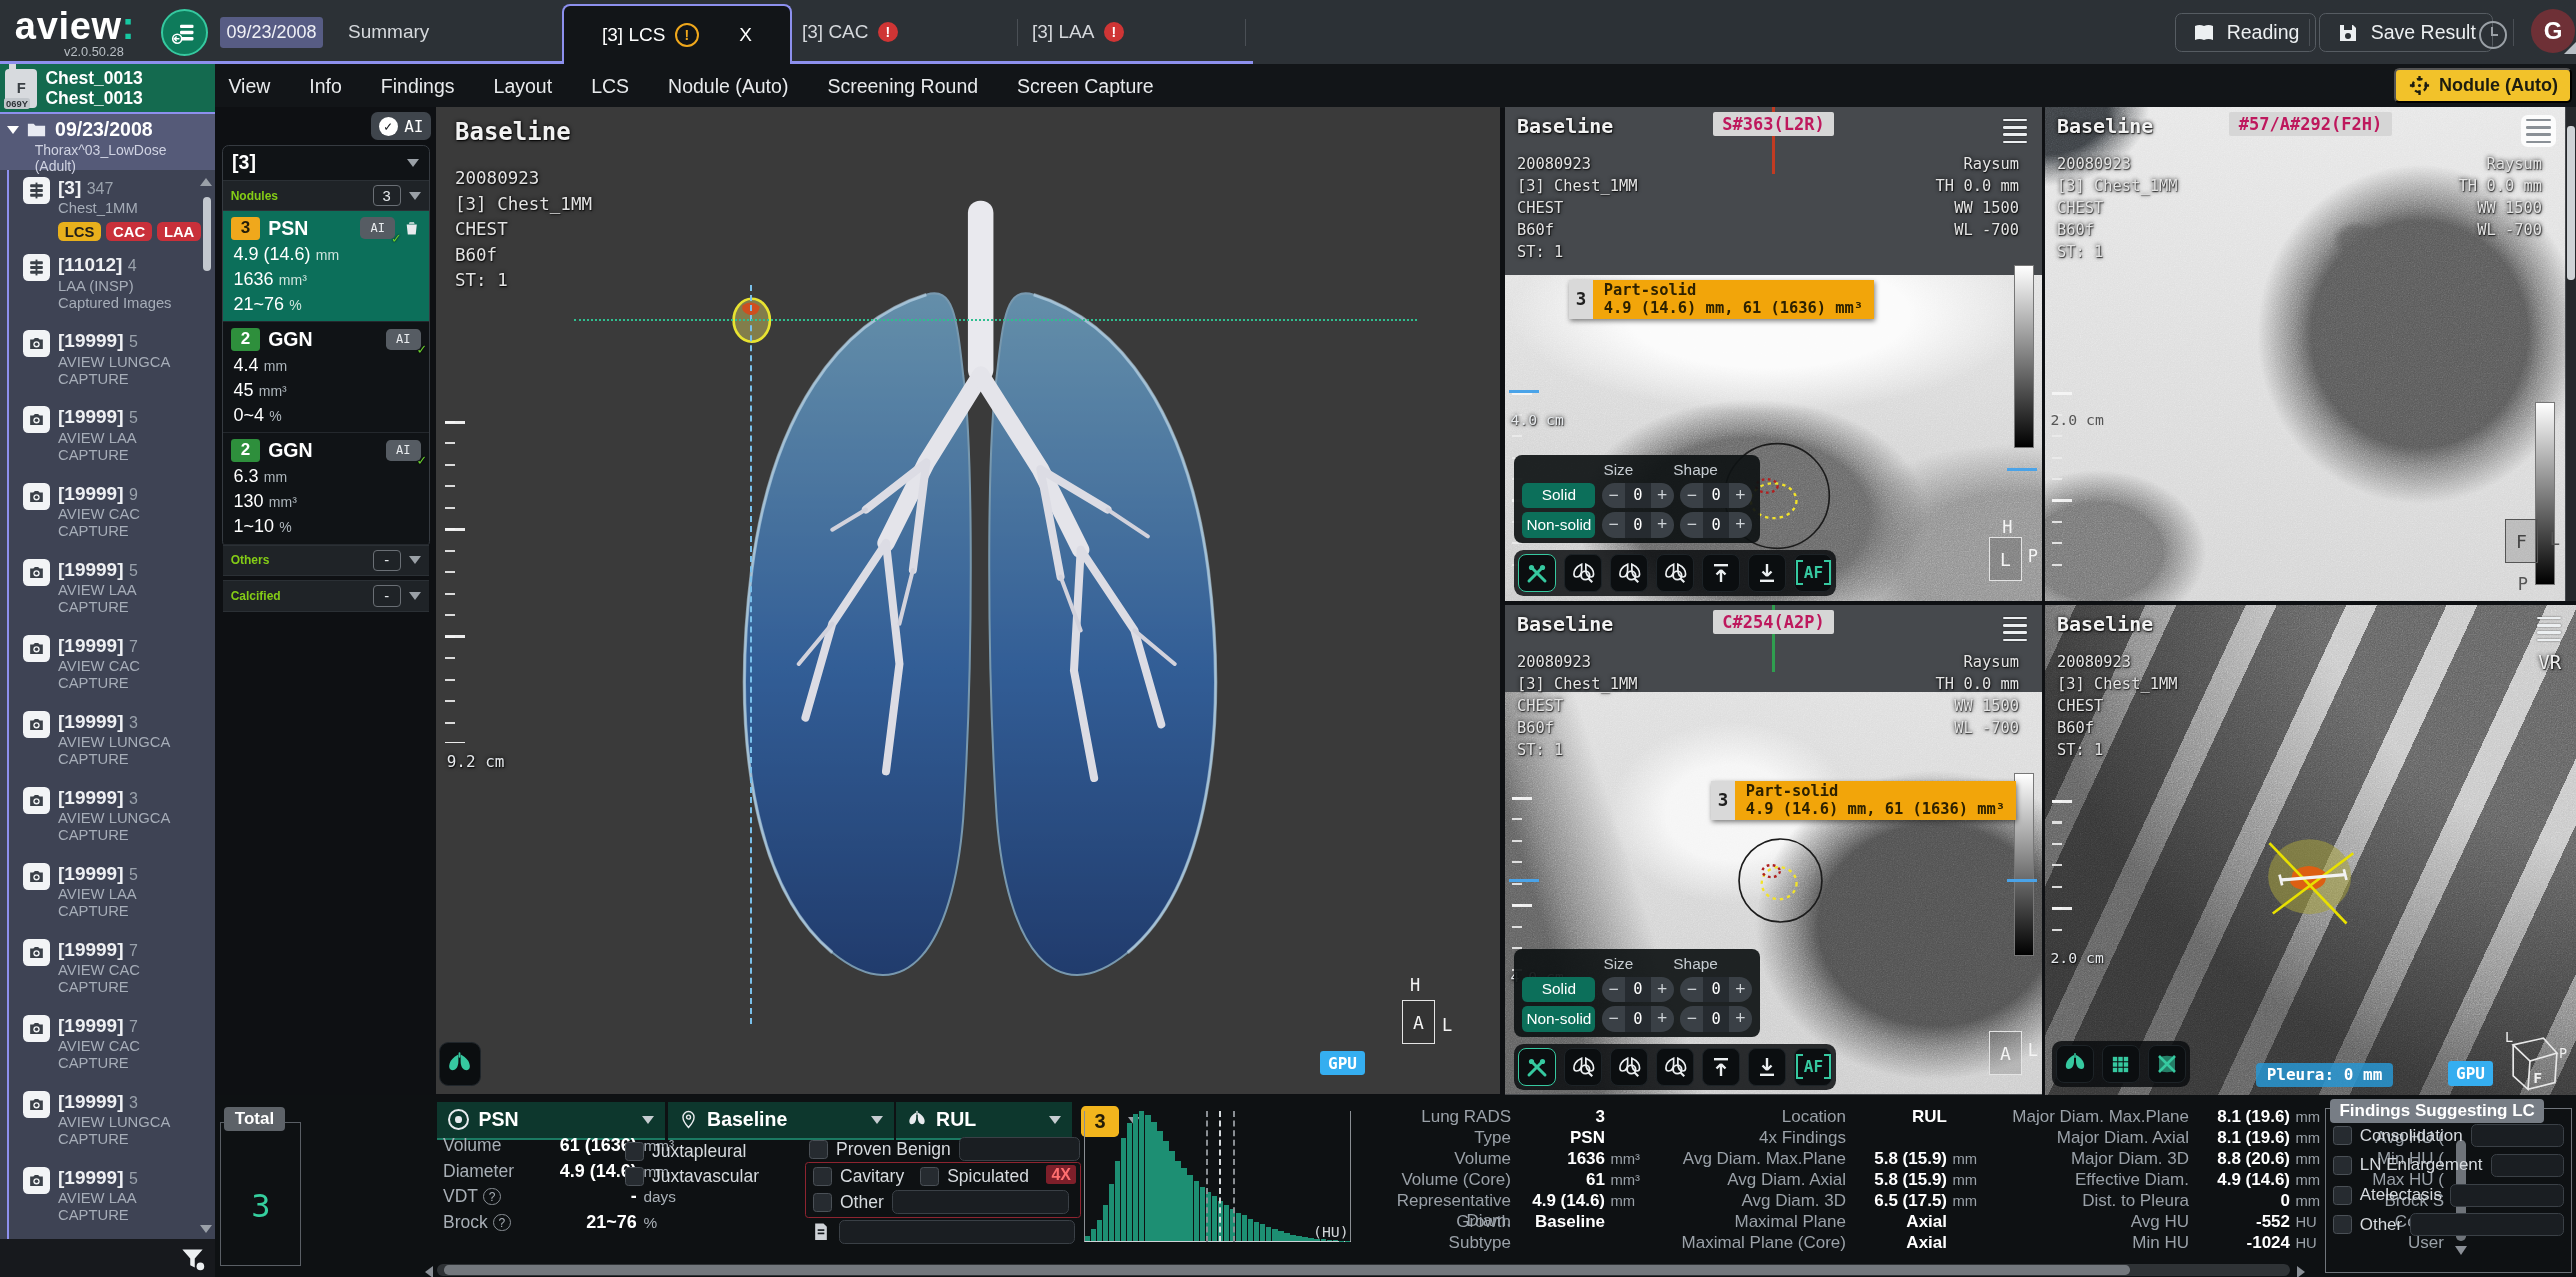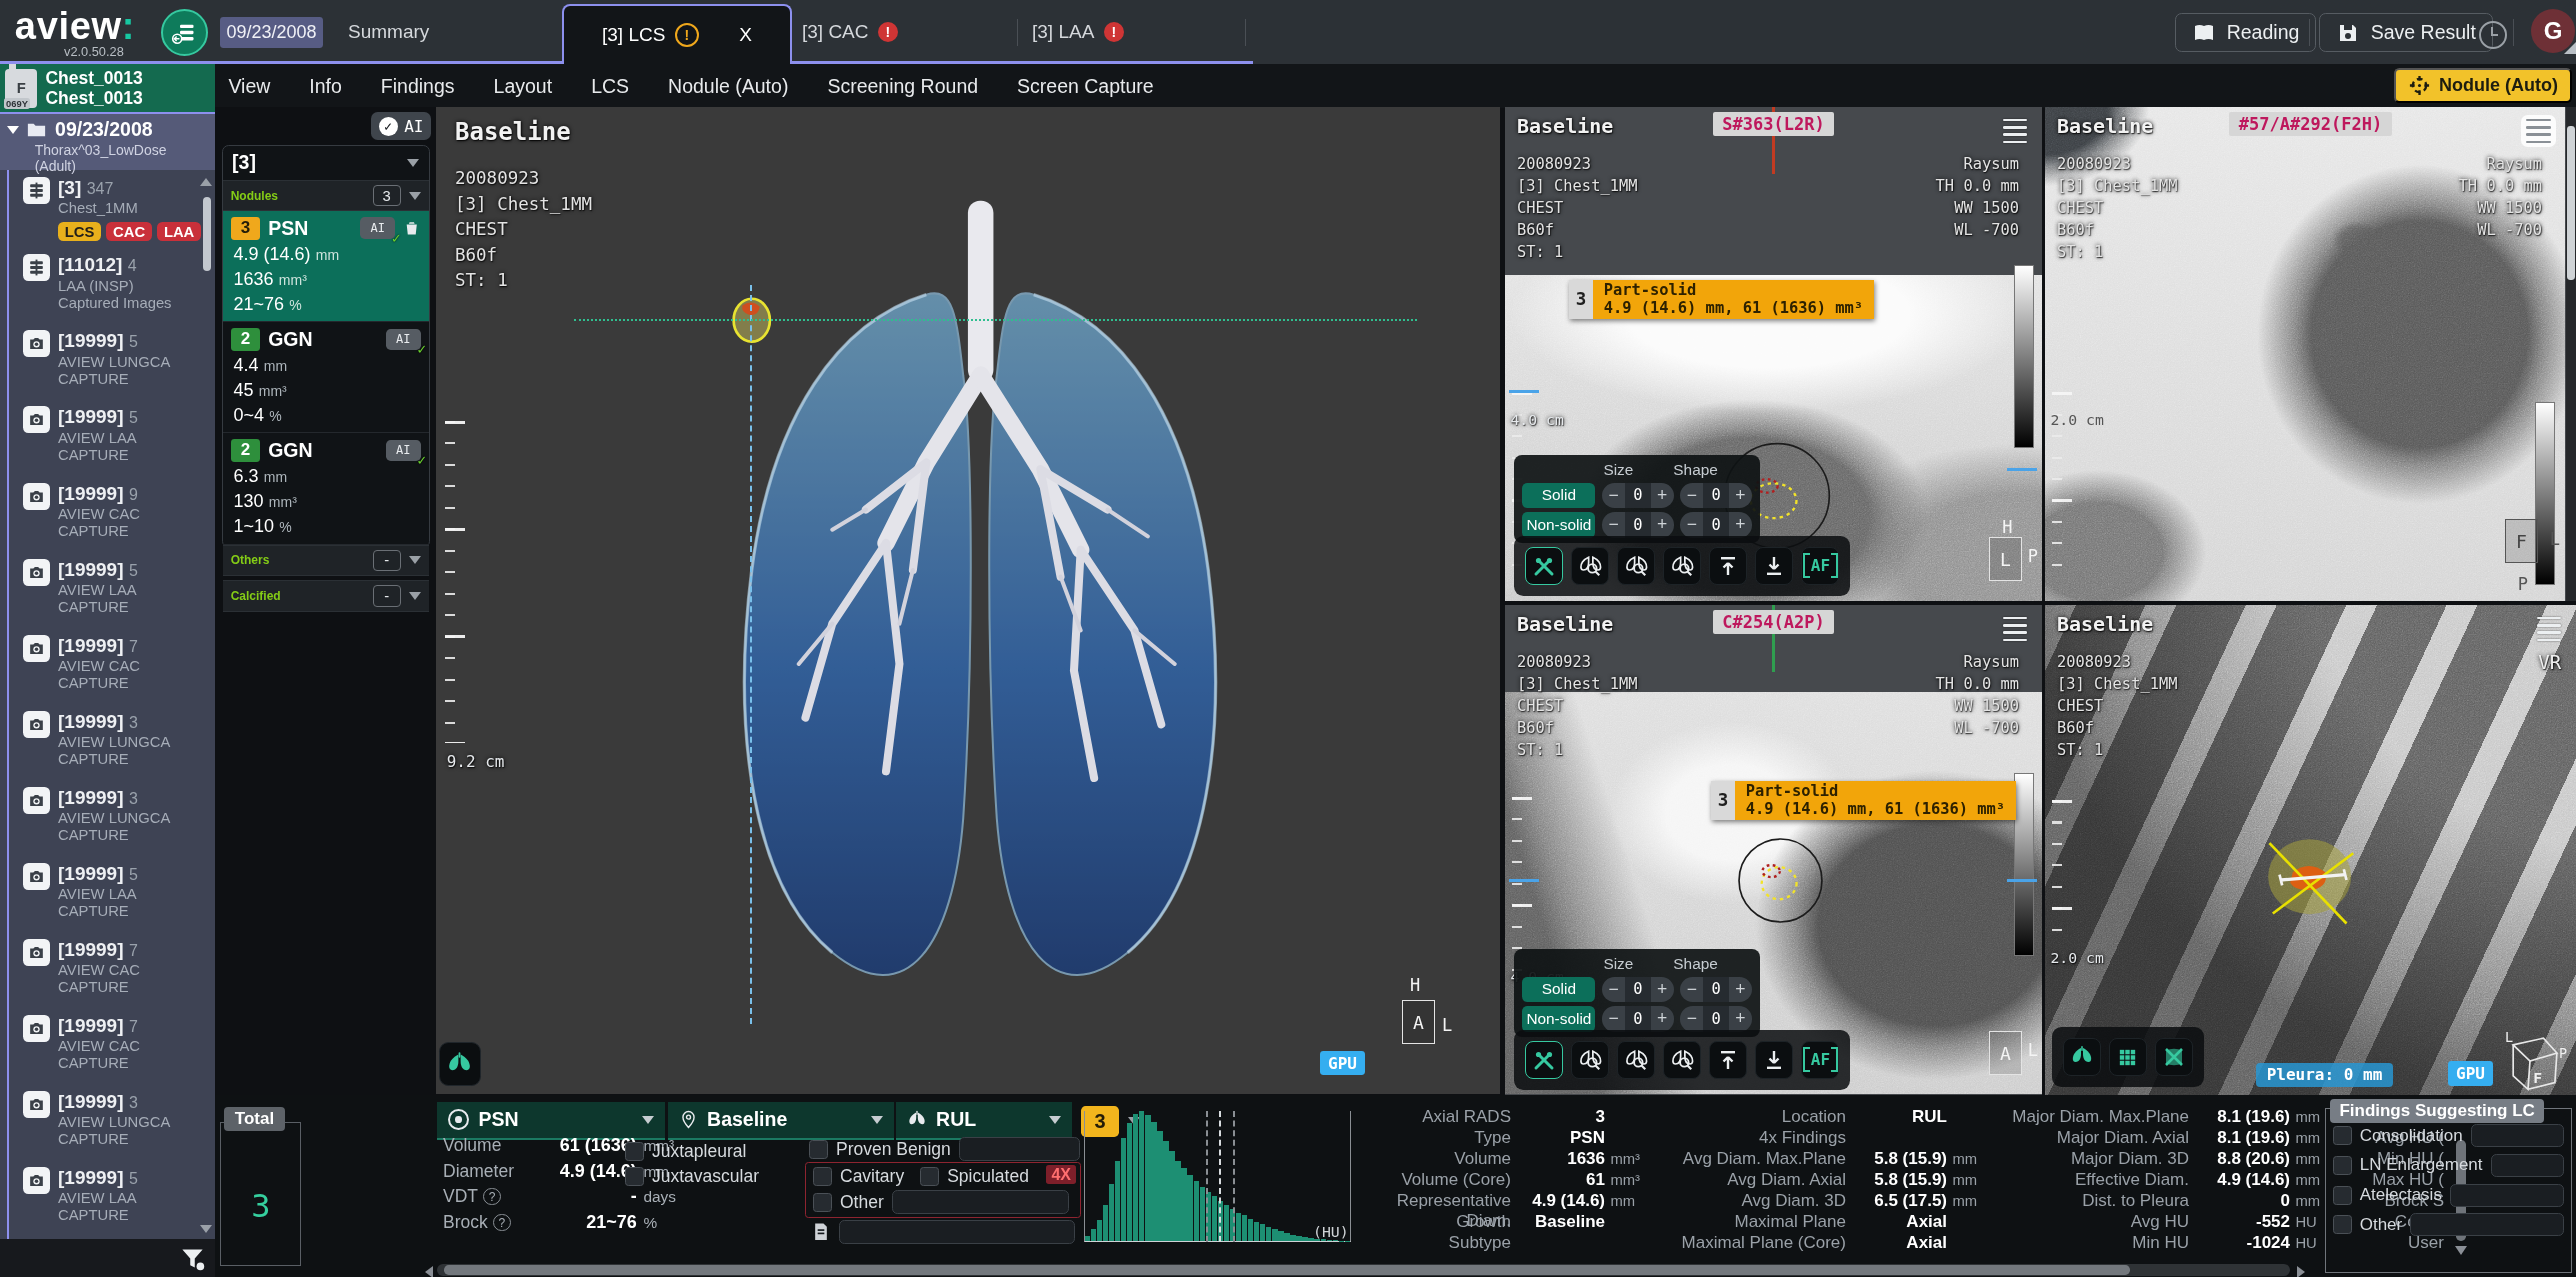--- a/index.html
+++ b/index.html
@@ -140,21 +140,21 @@
   .callout .cbody{background:#f2a50a;padding:1.3px 10.7px;display:flex;flex-direction:column;justify-content:center;}
   .callout .cbody span{font-size:15.4px;line-height:18px;font-weight:bold;color:#2d2100;font-family:"DejaVu Sans Mono",monospace;white-space:nowrap;}
   .sizeshape{position:absolute;left:9.4px;background:rgba(14,18,20,.92);border-radius:8px;padding:5.4px 8px;z-index:4;}
   .ss-head{display:flex;margin-left:81px;gap:40px;font-size:15.4px;color:#c6ccd1;}
   .ss-row{display:flex;align-items:flex-start;gap:6.7px;margin-top:4px;}
   .ss-type{width:73px;height:25.5px;background:#0c6f5a;border-radius:5.4px;color:#fff;font-size:15.4px;display:flex;align-items:center;justify-content:center;}
   .step{display:flex;align-items:center;background:#3a4046;border-radius:12.8px;height:25.5px;overflow:hidden;}
   .step .m,.step .p{width:23px;text-align:center;font-size:17.5px;color:#cfd4d8;}
   .step .z{width:25.5px;height:25.5px;background:#262b30;color:#fff;display:flex;align-items:center;justify-content:center;
      font-size:15.4px;font-family:"DejaVu Sans Mono",monospace;}
-  .cttoolbar{position:absolute;left:9.4px;display:flex;gap:8px;background:rgba(10,13,15,.85);border-radius:9.4px;padding:11px;z-index:4;}
+  .cttoolbar{position:absolute;left:9.4px;display:flex;gap:8px;background:rgba(10,13,15,.85);border-radius:9.4px;padding:4px;z-index:4;}
   .tbtn{width:38px;height:38px;background:#0b0e10;border:1.3px solid #1d2327;border-radius:8px;display:flex;align-items:center;justify-content:center;box-sizing:border-box;}
   .af{color:#36c9a0;font-size:16px;font-weight:bold;font-family:"DejaVu Sans Mono",monospace;position:relative;padding:0 4px;}
   .af::before,.af::after{content:"";position:absolute;top:-2.7px;bottom:-2.7px;width:5.4px;border:2px solid #36c9a0;}
   .af::before{left:-4px;border-right:none;} .af::after{right:-4px;border-left:none;}
   .annot{position:absolute;z-index:3;}
   .vr-label{position:absolute;right:14.8px;top:46px;font-size:19px;color:#f0f0f0;}
   .pleura-badge{position:absolute;background:rgba(40,150,210,.85);border-radius:4px;color:#fff;font-size:16px;font-weight:bold;
      padding:2.7px 10.7px;font-family:"DejaVu Sans Mono",monospace;}
   .edge-scroll{position:absolute;right:0;top:0;bottom:0;width:10px;background:#26282b;}
   .edge-scroll i{position:absolute;left:1.3px;width:7.4px;border-radius:3.4px;background:#cfd3d6;}
@@ -1333,21 +1333,21 @@
         <span style="position:absolute;left:9.4px;">-1000</span>
         <span style="position:absolute;left:132px;">0</span>
         <span style="position:absolute;right:4px;">1000</span>
       </div>
       <div id="hu-label">(HU)</div>
     </div>
 
     <div class="statcol" style="left:1142px;">
 
     <div class="statrow">
-        <span class="sl" style="width:154px;">Axial RADS</span>
+        <span class="sl" style="width:154px;">Lung RADS</span>
           <span class="sv" style="width:94px;">3</span>
           <span class="su"></span>
       </div>
         <div class="statrow">
         <span class="sl" style="width:154px;">Type</span>
           <span class="sv" style="width:94px;">PSN</span>
           <span class="su"></span>
       </div>
         <div class="statrow">
         <span class="sl" style="width:154px;">Volume</span>

